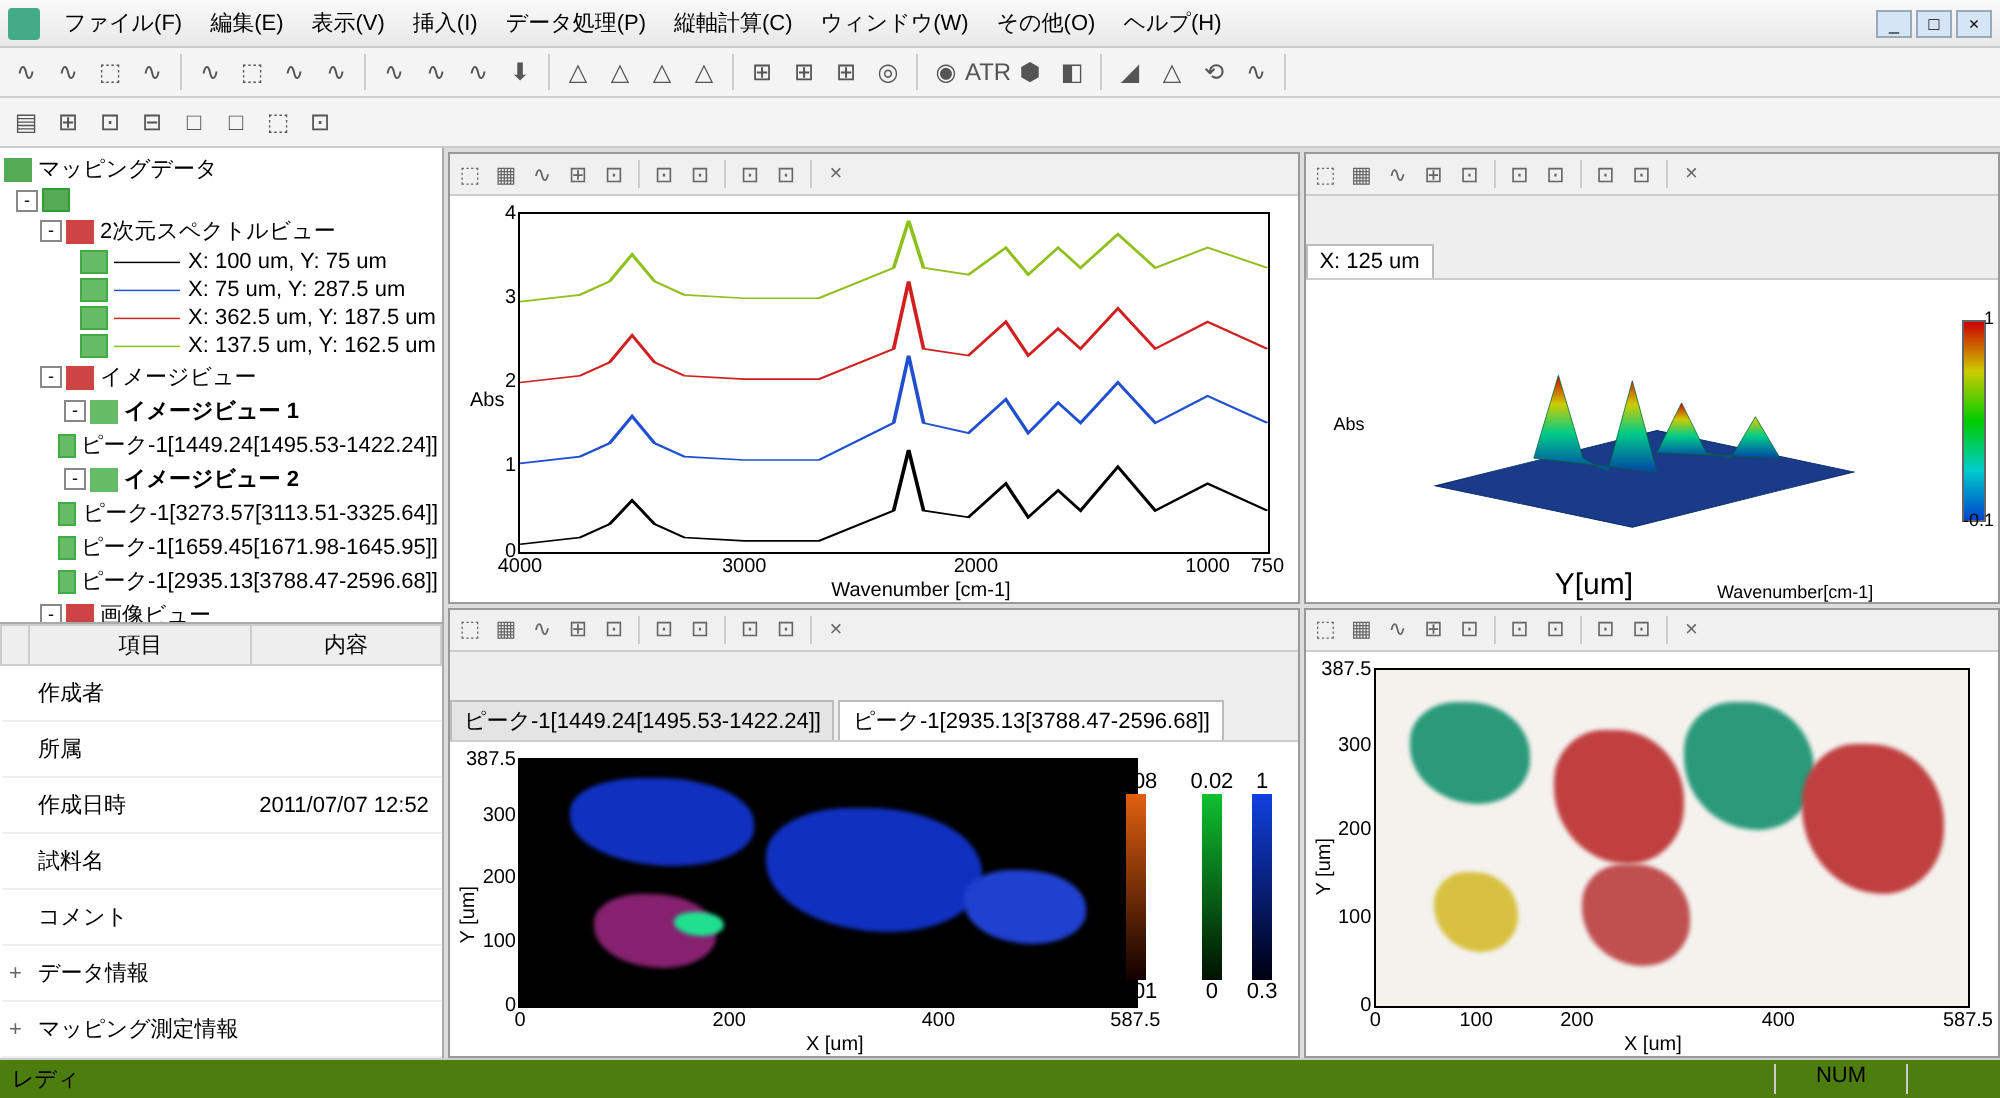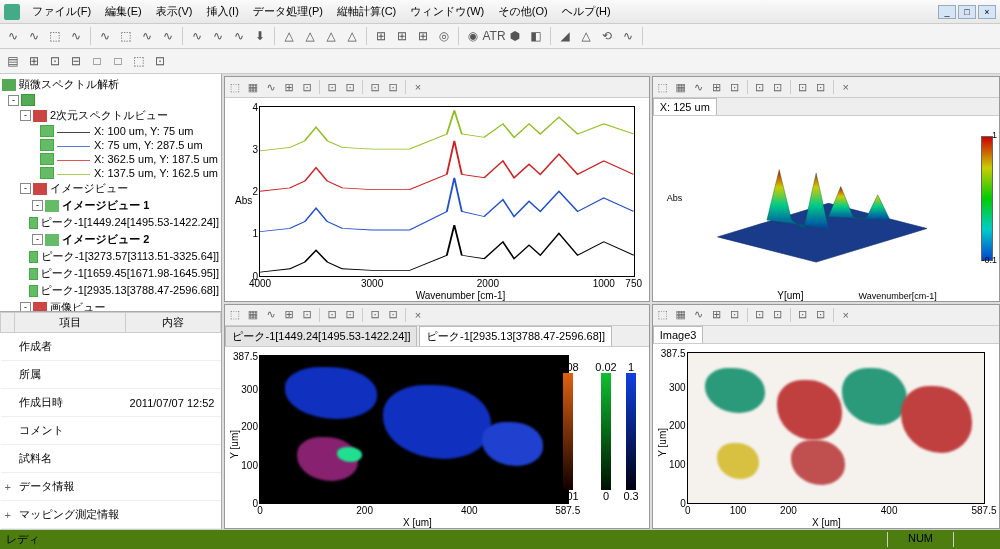--- a/index.html
+++ b/index.html
@@ -29,21 +29,21 @@
 .props th { background: #eee; border: 1px solid #ccc; padding: 2px 4px; font-weight: normal; }
 .props td { border-bottom: 1px solid #eee; padding: 6px 4px; }
 .props .pm { width: 12px; text-align: center; color: #666; }
 .right-pane { flex: 1; display: flex; flex-direction: column; background: #ddd; }
 .quad { flex: 1; display: grid; grid-template-columns: 55% 45%; grid-template-rows: 50% 50%; gap: 2px; padding: 2px; }
 .panel { background: #fff; border: 1px solid #999; display: flex; flex-direction: column; overflow: hidden; }
 .panel-tb { background: #f0f0f0; border-bottom: 1px solid #ccc; padding: 2px; display: flex; gap: 2px; align-items: center; }
 .ptb-btn { width: 16px; height: 16px; display: inline-flex; align-items: center; justify-content: center; font-size: 11px; color: #666; }
 .ptb-sep { width: 1px; height: 14px; background: #ccc; margin: 0 2px; }
 .panel-tabs { display: flex; background: #eee; border-bottom: 1px solid #ccc; font-size: 10px; }
-.panel-tab { padding: 2px 6px; border: 1px solid #bbb; border-bottom: none; background: #fff; margin-right: 2px; }
+.panel-tab { padding: 2px 6px; border: 1px solid #bbb; border-bottom: none; background: #fff; margin-right: 2px; margin-top: 24px; }
 .panel-tab.inactive { background: #e4e4e4; }
 .chart-area { flex: 1; position: relative; padding: 6px 10px 6px 6px; }
 .axis-label { position: absolute; font-size: 10px; color: #000; }
 .tick { position: absolute; font-size: 10px; color: #000; }
 .tick-y { right: calc(100% + 2px); transform: translateY(-50%); }
 .tick-x { top: calc(100% + 2px); transform: translateX(-50%); }
 .plot-box { position: absolute; left: 34px; right: 14px; top: 8px; bottom: 24px; border: 1px solid #000; }
 svg.spec { width: 100%; height: 100%; }
 .legend-col { position: absolute; display: flex; flex-direction: column; align-items: center; font-size: 9px; }
 .statusbar { background: #4d7c0f; border-top: 1px solid #ccc; padding: 2px 6px; display: flex; font-size: 11px; }
@@ -121,21 +121,21 @@
     <span class="tb-btn">⬚</span>
     <span class="tb-btn">⊡</span>
   </div>
 
 <div class="main">
 
   <div class="left-pane">
     <div class="tree">
       <div class="tree-row">
           <span class="tree-icon ic-root"></span>
-          <span>顕微スペクトル解析</span>
+          <span>マッピングデータ</span>
         </div>
       <div class="tree-row">
           <span class="tree-indent" style="width:6px"></span>
           <span class="tree-toggle">-</span>
           <span class="tree-icon ic-doc"></span>
         </div>
       <div class="tree-row">
           <span class="tree-indent" style="width:18px"></span>
           <span class="tree-toggle">-</span>
           <span class="tree-icon ic-view"></span>
@@ -237,26 +237,26 @@
               <td>所属</td>
               <td></td>
             </tr>
             <tr>
               <td class="pm"></td>
               <td>作成日時</td>
               <td>2011/07/07  12:52</td>
             </tr>
             <tr>
               <td class="pm"></td>
+              <td>試料名</td>
+              <td></td>
+            </tr>
+            <tr>
+              <td class="pm"></td>
               <td>コメント</td>
-              <td></td>
-            </tr>
-            <tr>
-              <td class="pm"></td>
-              <td>試料名</td>
               <td></td>
             </tr>
             <tr>
               <td class="pm">+</td>
               <td>データ情報</td>
               <td></td>
             </tr>
             <tr>
               <td class="pm">+</td>
               <td>マッピング測定情報</td>
@@ -342,21 +342,21 @@
                     <stop offset="0.7" stop-color="#cc0"></stop>
                     <stop offset="1" stop-color="#c00"></stop>
                   </linearGradient>
                 </defs>
             </svg>
           </div>
           <div style="position:absolute;right:6px;top:20px;bottom:40px;width:12px;background:linear-gradient(#c00,#cc0,#0c0,#0cc,#04c);border:1px solid #666"></div>
           <span class="axis-label" style="right:2px;top:14px;font-size:9px">1</span>
           <span class="axis-label" style="right:2px;bottom:36px;font-size:9px">-0.1</span>
           <span class="axis-label" style="left:14px;top:42%;font-size:9px">Abs</span>
-          <span class="axis-label" style="left:36%;bottom:0;font-size:10px">Y[um]</span>
+          <span class="axis-label" style="left:36%;bottom:0;font-size:15px">Y[um]</span>
           <span class="axis-label" style="right:18%;bottom:0;font-size:9px">Wavenumber[cm-1]</span>
         </div>
       </div>
 
       <div class="panel">
         <div class="panel-tb" id="ptb3">
             <span class="ptb-btn">⬚</span>
             <span class="ptb-btn">▦</span>
             <span class="ptb-btn">∿</span>
             <span class="ptb-btn">⊞</span>
@@ -419,23 +419,20 @@
             <span class="ptb-btn">⊞</span>
             <span class="ptb-btn">⊡</span>
             <span class="ptb-sep"></span>
             <span class="ptb-btn">⊡</span>
             <span class="ptb-btn">⊡</span>
             <span class="ptb-sep"></span>
             <span class="ptb-btn">⊡</span>
             <span class="ptb-btn">⊡</span>
             <span class="ptb-sep"></span>
             <span class="ptb-btn">×</span>
-          </div>
-        <div class="panel-tabs">
-            <div class="panel-tab">Image3</div>
           </div>
         <div class="chart-area">
           <div class="plot-box" style="background:#f5f2ee">
             <div class="blob" style="left:6%;top:10%;width:20%;height:30%;background:#2a9a7a"></div>
             <div class="blob" style="left:30%;top:18%;width:22%;height:40%;background:#c04040"></div>
             <div class="blob" style="left:52%;top:10%;width:22%;height:38%;background:#2a9a7a"></div>
             <div class="blob" style="left:72%;top:22%;width:24%;height:45%;background:#c04040"></div>
             <div class="blob" style="left:10%;top:60%;width:14%;height:24%;background:#d8c040"></div>
             <div class="blob" style="left:35%;top:58%;width:18%;height:30%;background:#c05050"></div>
             <span class="tick tick-y" style="top:0%">387.5</span>

